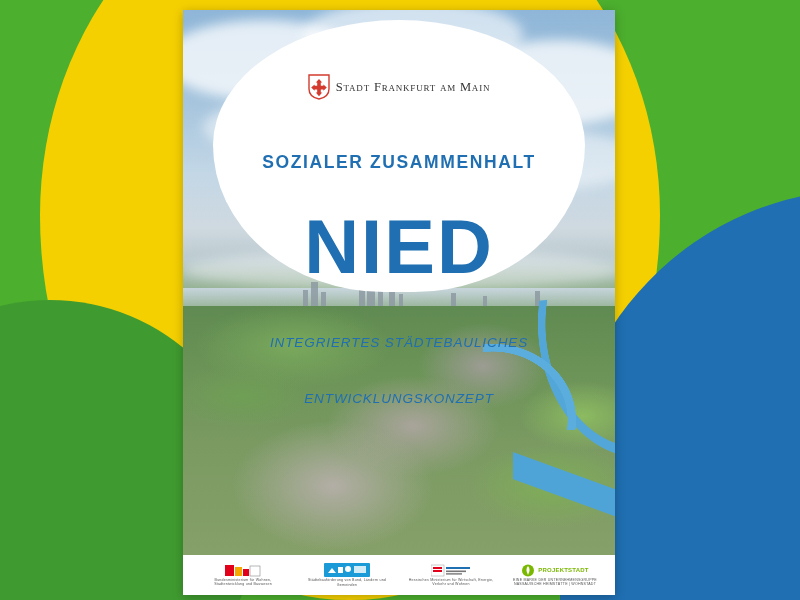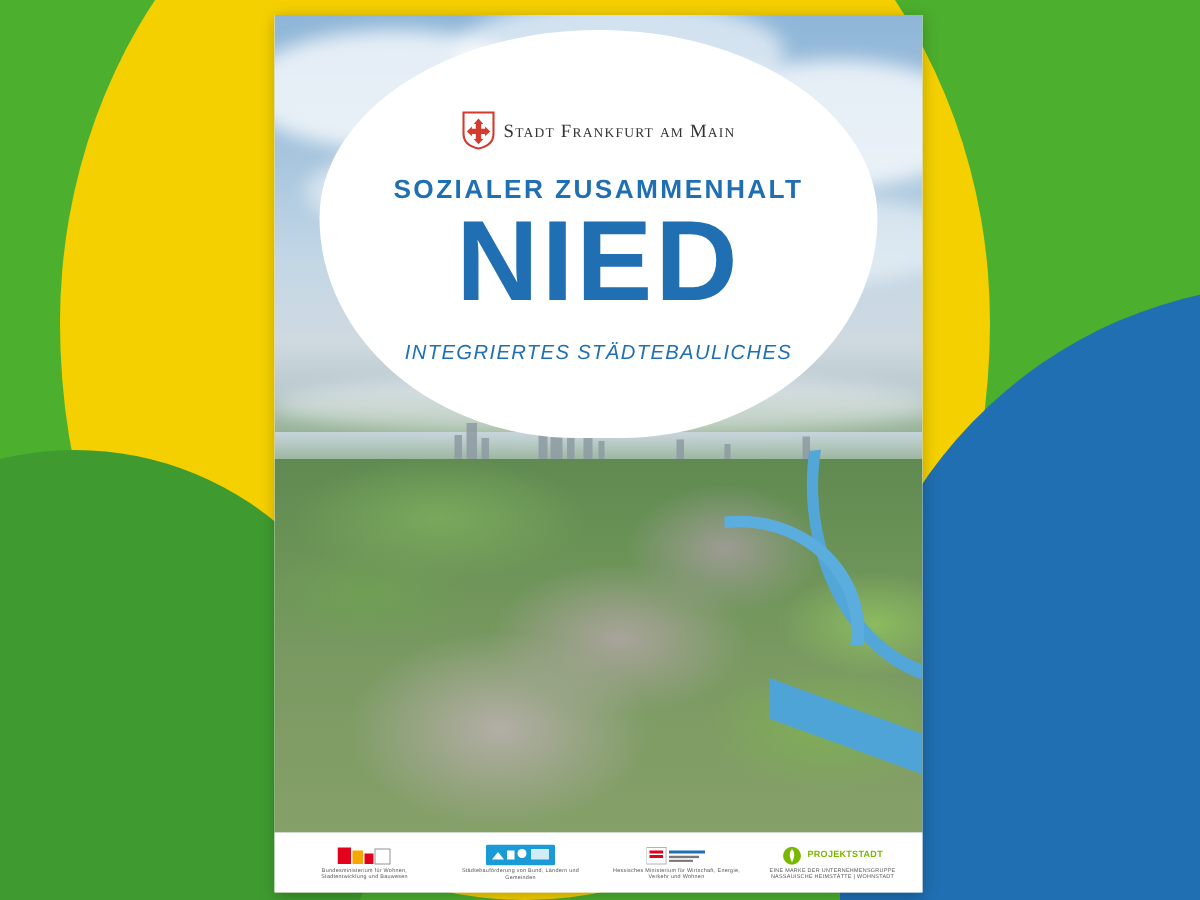--- a/index.html
+++ b/index.html
@@ -141,20 +141,21 @@
     position: absolute;
     left: 50%; top: 10px;
     transform: translateX(-50%);
     width: 372px; height: 272px;
     background: #ffffff;
     border-radius: 50% 50% 46% 46% / 46% 46% 54% 54%;
     z-index: 3;
     display: flex;
     flex-direction: column;
     align-items: center;
+    gap: 36px;
   }
 
   .crest-row {
     margin-top: 54px;
     display: flex;
     align-items: center;
     gap: 6px;
   }
   .crest {
     width: 22px; height: 26px;
@@ -280,20 +281,21 @@
             <path d="M1 1 H21 V15 Q21 23 11 25 Q1 23 1 15 Z" fill="#ffffff" stroke="#d23b2e" stroke-width="1.4"></path>
             <path d="M11 5 l3.2 3.6 -1.4 0 0 3.2 2.6 0 0 -1.4 3.4 3.2 -3.4 3.2 0 -1.4 -2.6 0 0 3.2 1.4 0 -3.2 3.6 -3.2 -3.6 1.4 0 0 -3.2 -2.6 0 0 1.4 -3.4 -3.2 3.4 -3.2 0 1.4 2.6 0 0 -3.2 -1.4 0 z" fill="#d23b2e"></path>
           </svg>
         </span>
         <span class="city-name">Stadt Frankfurt am Main</span>
       </div>
 
       <div class="kicker">SOZIALER ZUSAMMENHALT</div>
       <div class="bigtitle">NIED</div>
       <div class="subtitle">INTEGRIERTES STÄDTEBAULICHES</div>
+      <div class="subtitle" style="margin-top:0">ENTWICKLUNGSKONZEPT</div>
     </div>
 
     <div class="footer">
 
       <div class="logo">
         <span class="logo-mark">
           <svg width="36" height="13" viewBox="0 0 36 13">
             <rect x="0" y="1" width="9" height="11" fill="#e2001a"></rect>
             <rect x="10" y="3" width="7" height="9" fill="#f6a800"></rect>
             <rect x="18" y="5" width="6" height="7" fill="#e2001a"></rect>

